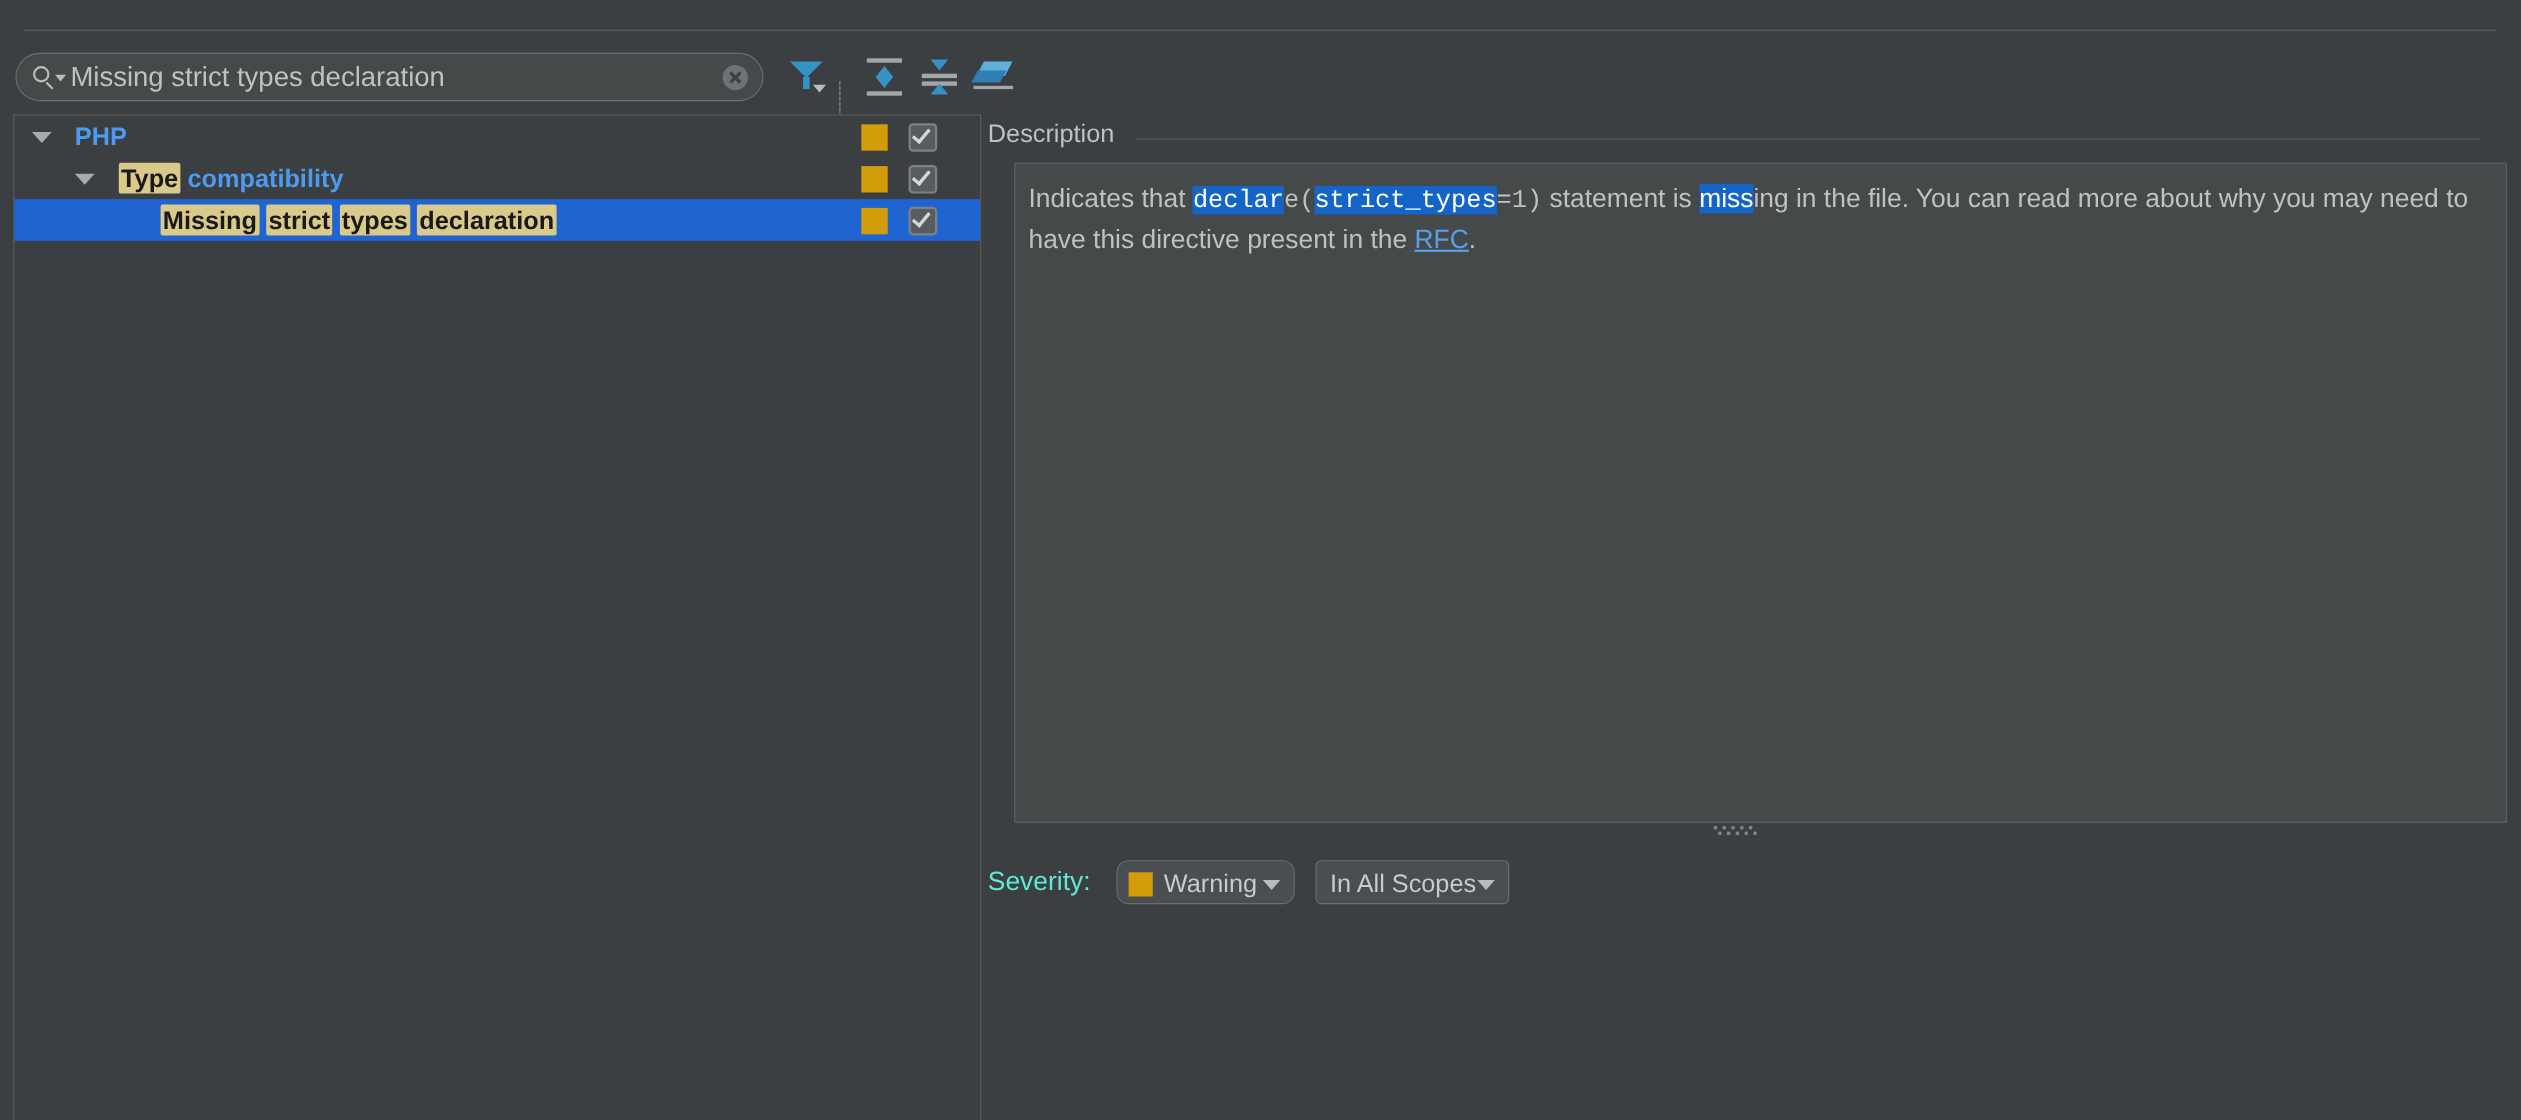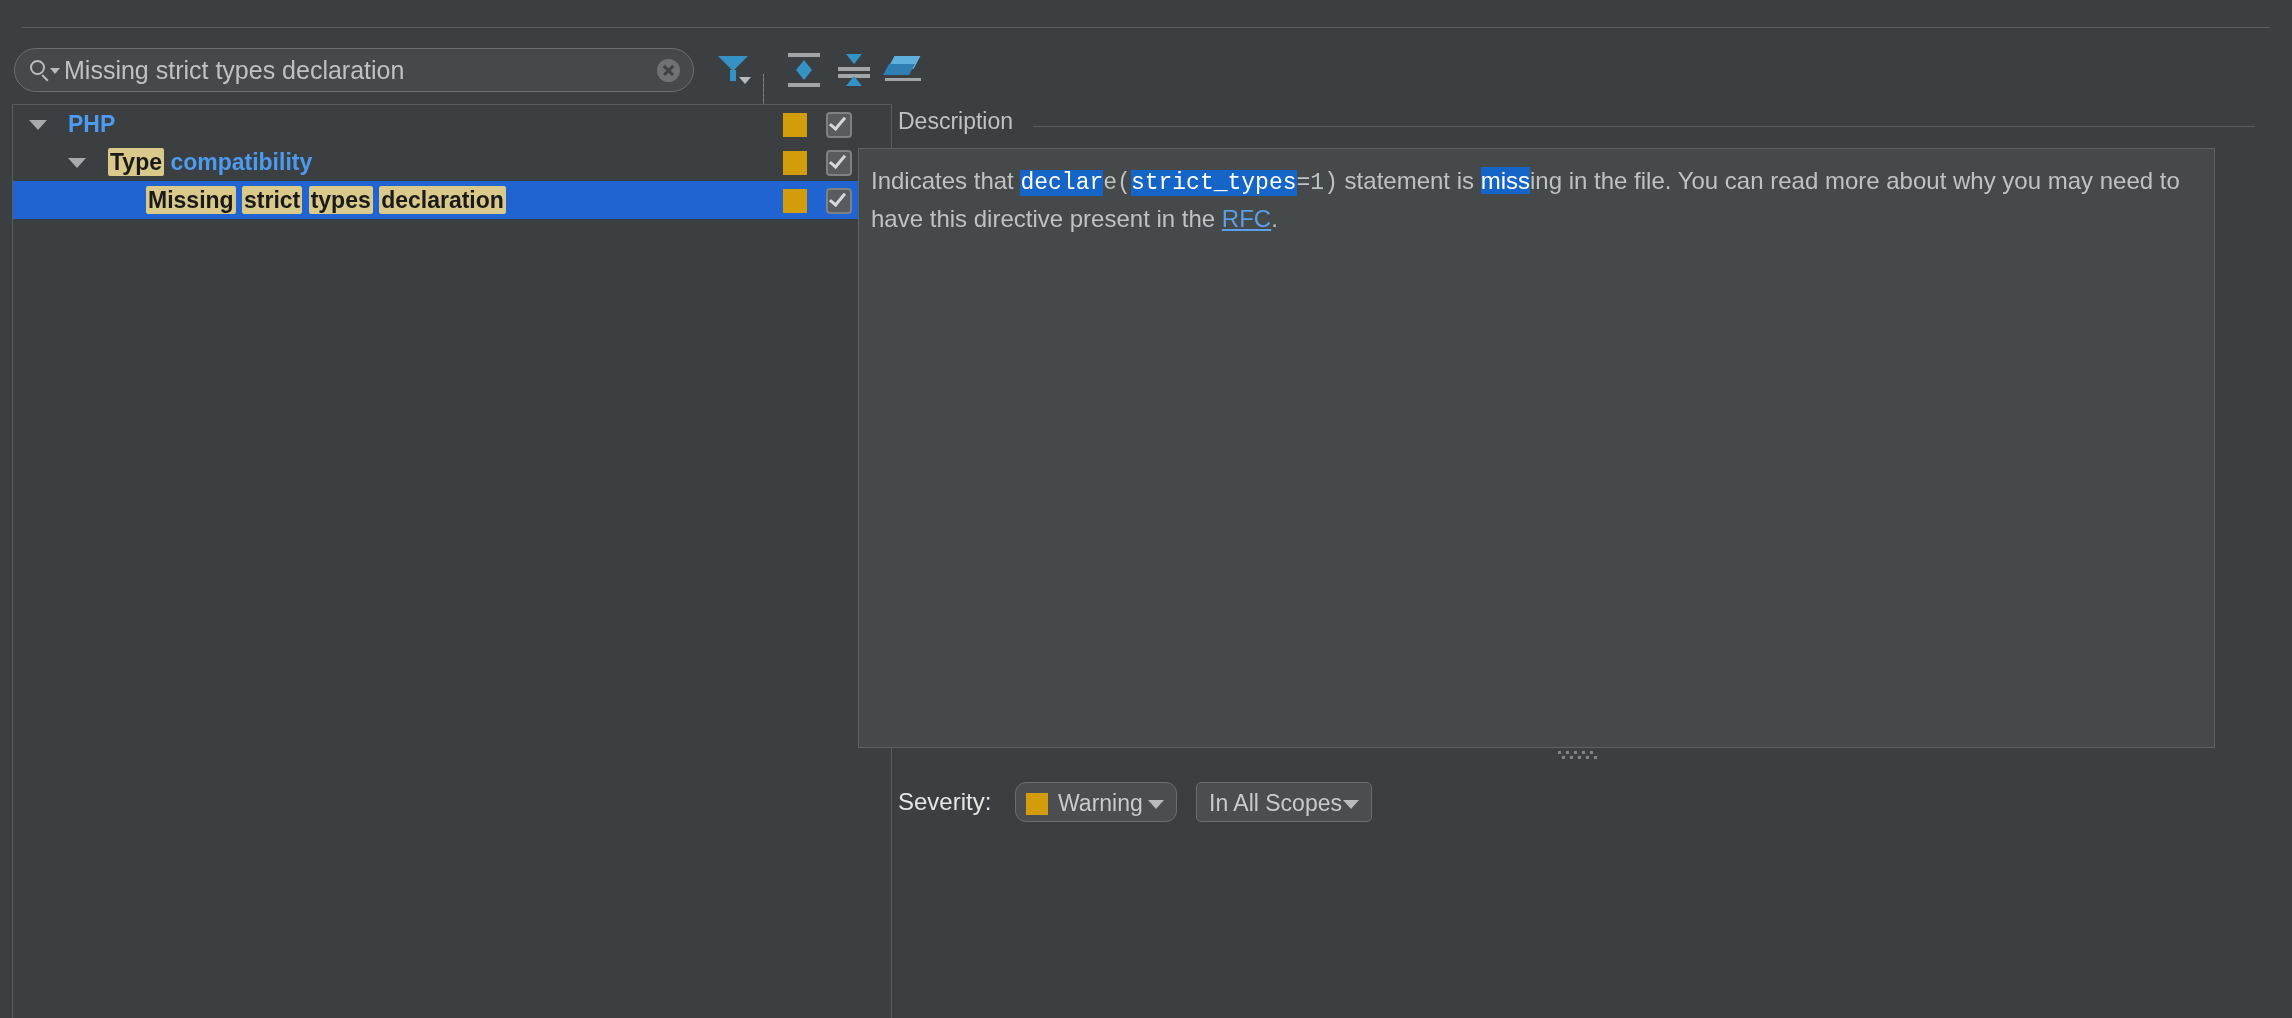--- a/index.html
+++ b/index.html
@@ -277,21 +277,21 @@
   }
   .desc-rule {
     position: absolute;
     left: 1033px; top: 126px;
     width: 1222px; height: 1px;
     background: #5a5c5e;
   }
 
   .desc-box {
     position: absolute;
-    left: 858px; top: 148px;
+    left: 922px; top: 148px;
     width: 1357px; height: 600px;
     background: #45494a;
     border: 1px solid #5f6264;
   }
   .desc-text {
     position: absolute;
     left: 12px; top: 14px;
     width: 1330px;
     font-size: 24px;
     line-height: 36px;
@@ -325,21 +325,21 @@
   .sev-row {
     position: absolute;
     left: 898px; top: 782px;
     height: 40px;
   }
   .sev-title {
     position: absolute;
     left: 0; top: 0;
     height: 40px; line-height: 40px;
     font-size: 24px;
-    color: #e5e5e5;
+    color: #5eead4;
     white-space: nowrap;
   }
   .combo {
     position: absolute;
     height: 40px;
     border: 1px solid #6b6e70;
     border-radius: 5px;
     background: #4a4e50;
   }
   .combo .sw {

